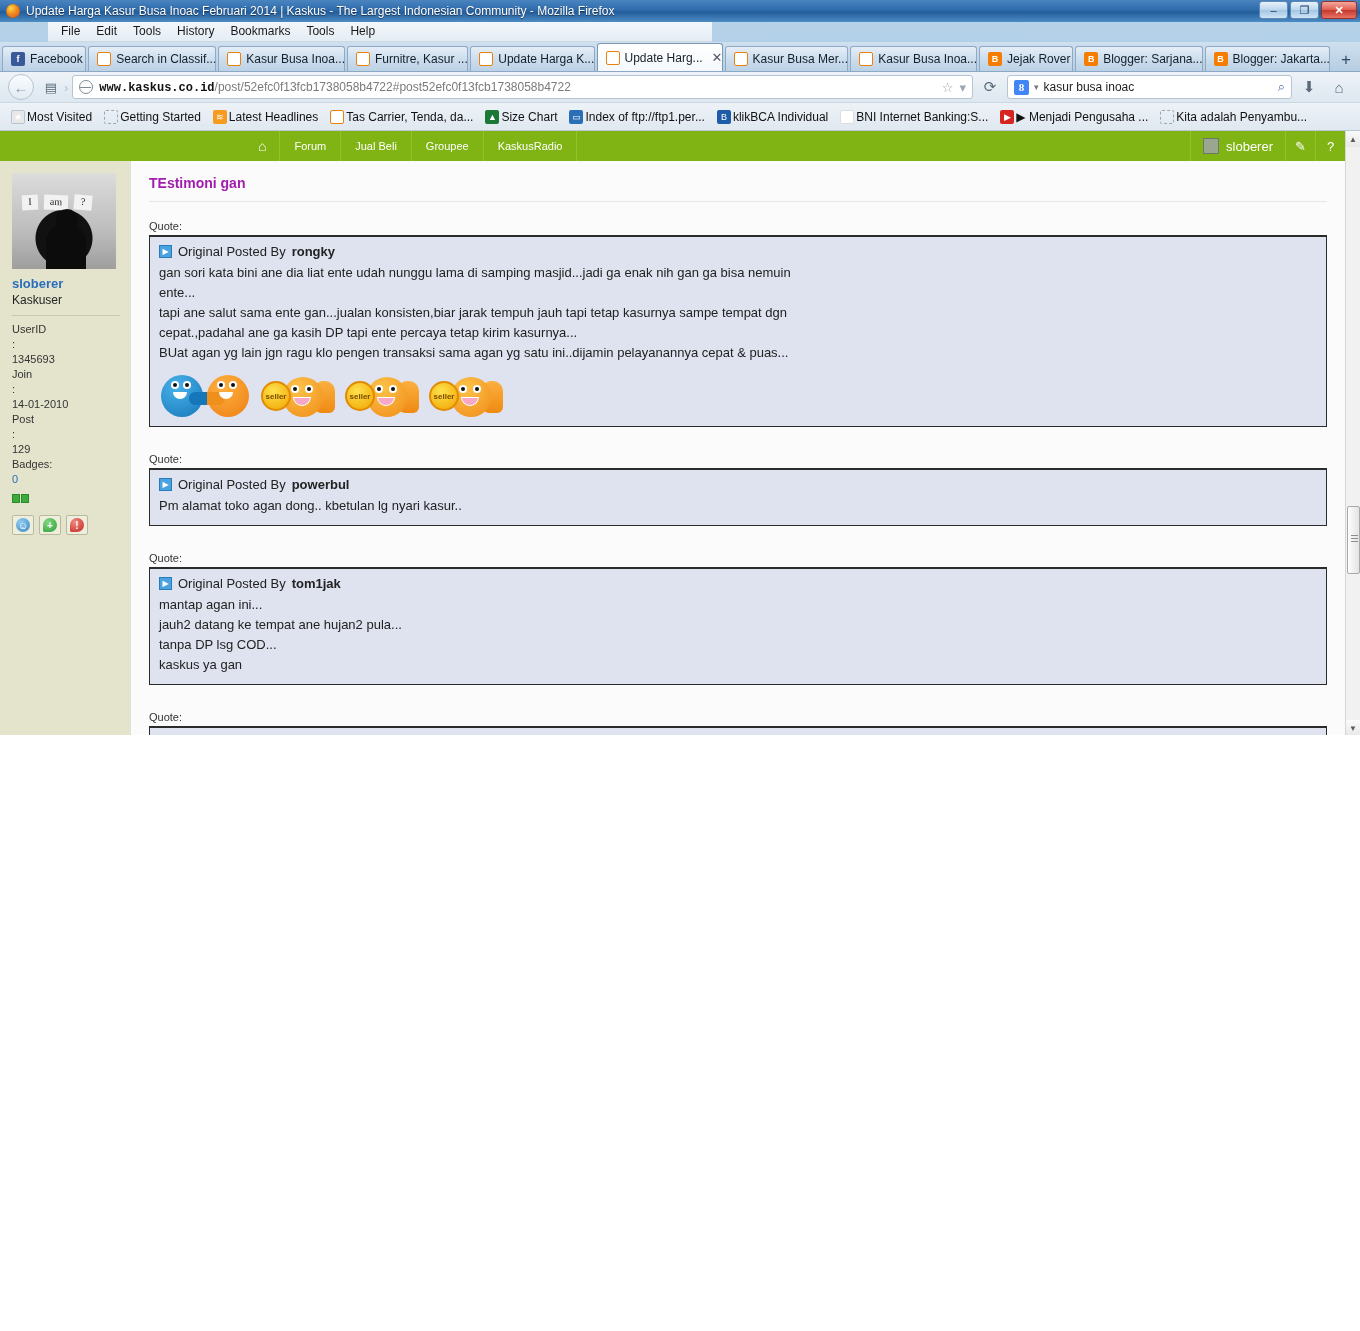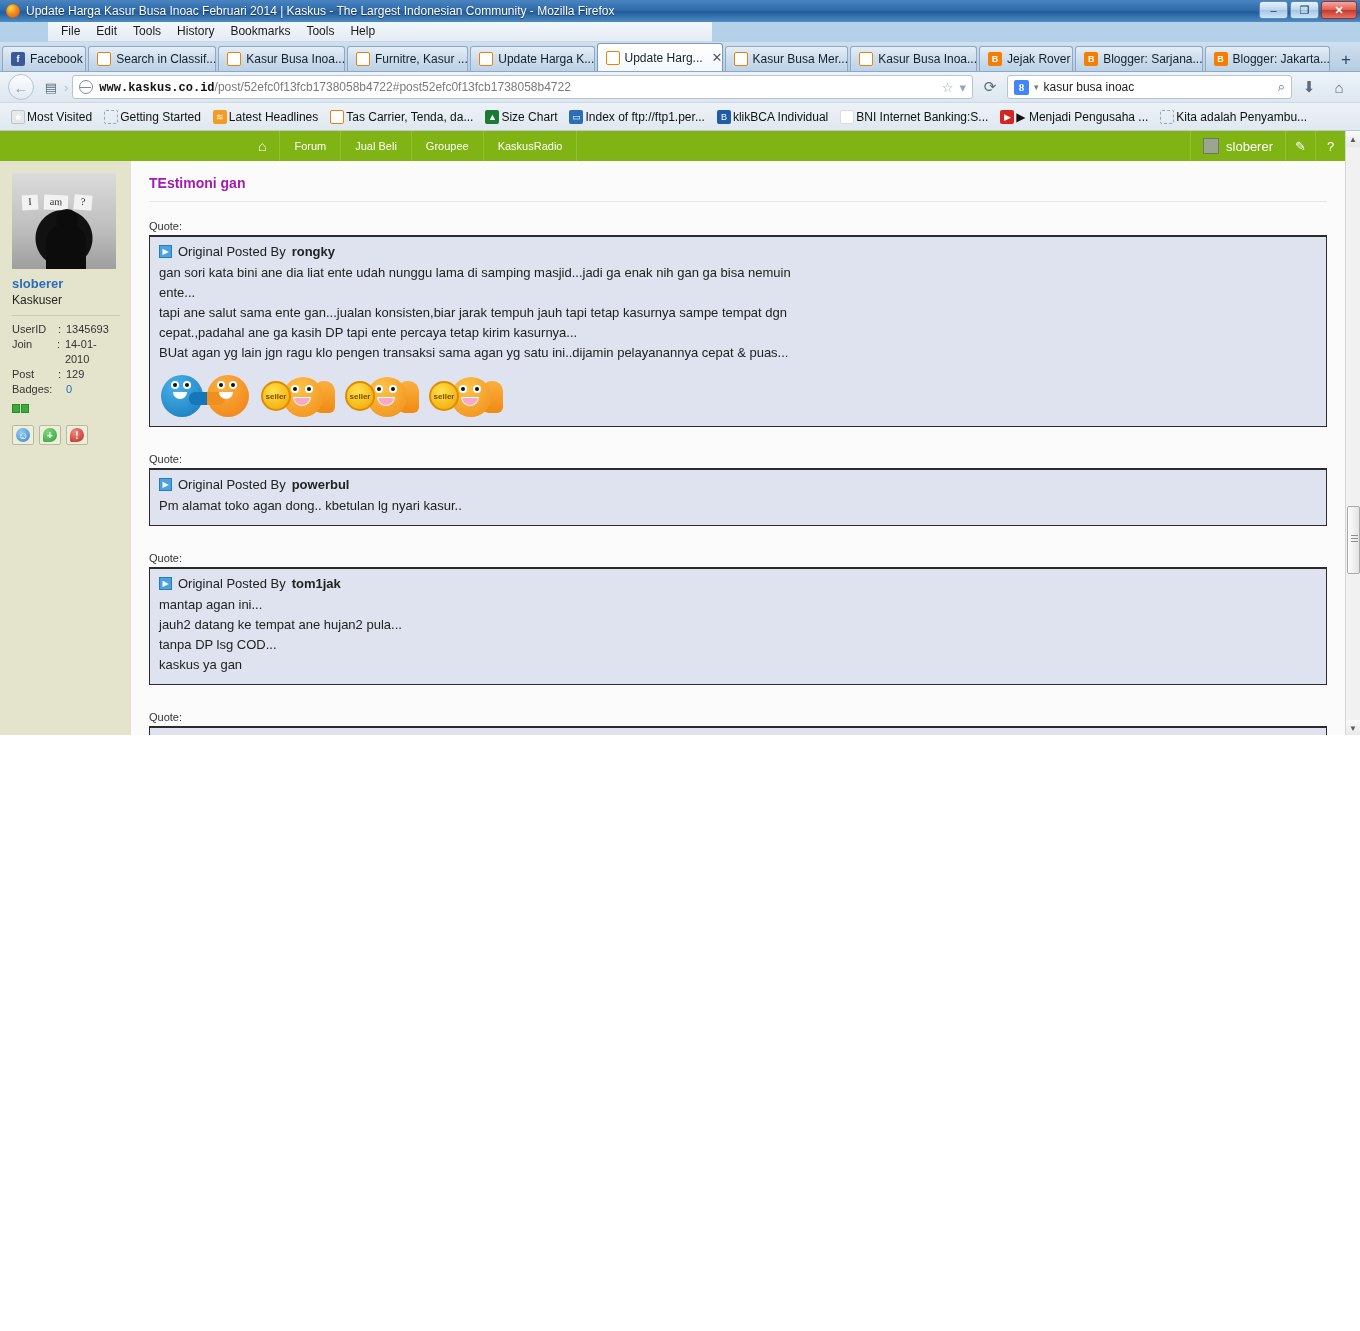--- a/index.html
+++ b/index.html
@@ -120,21 +120,21 @@
   .av-s1 { left:10px; width:16px; height:15px; }
   .av-s2 { left:32px; width:24px; height:15px; transform:rotate(2deg); }
   .av-s3 { left:62px; width:18px; height:15px; transform:rotate(5deg); }
   .av-body { position:absolute; left:34px; bottom:0; width:40px; height:46px; background:#0c0c0c;
              border-radius:20px 20px 0 0; }
   .av-head { position:absolute; left:44px; bottom:40px; width:22px; height:20px; background:#0c0c0c;
              border-radius:50%; }
   .sb-name { color:#2a6ebb; font-size:13px; font-weight:bold; margin-top:7px; }
   .sb-rank { color:#222; font-size:12px; margin-top:2px; }
   .sb-hr { border-top:1px solid #c9c9ae; margin:8px 0 6px 0; }
-  .sb-row { font-size:11px; color:#333; line-height:15px; display:flex; }
+  .sb-row { font-size:11px; color:#333; line-height:15px; display:flex;flex-direction:column; }
   .sb-row .k { width:46px; display:inline-block; }
   .sb-row .c { width:8px; display:inline-block; }
   .sb-row .v { }
   .sb-row .v.link { color:#2a6ebb; }
   .rep { margin-top:7px; display:flex; gap:1px; }
   .rep i { width:8px; height:9px; background:#3cab3c; border:1px solid #2b8a2b; display:block; }
   .sb-btns { margin-top:12px; display:flex; gap:5px; }
   .sb-btn { width:22px; height:20px; border:1px solid #b9b99c; background:#eeeede;
             display:flex; align-items:center; justify-content:center; border-radius:2px; }
   .dot { width:14px; height:14px; border-radius:50%; display:flex; align-items:center;

